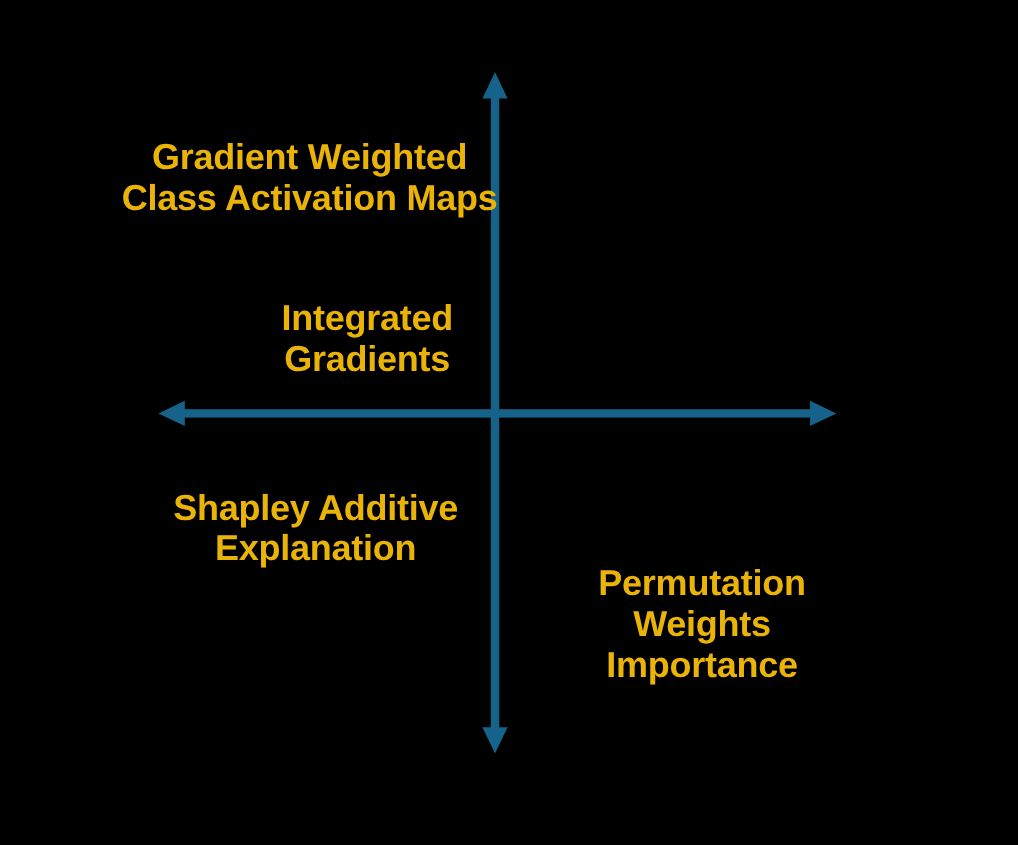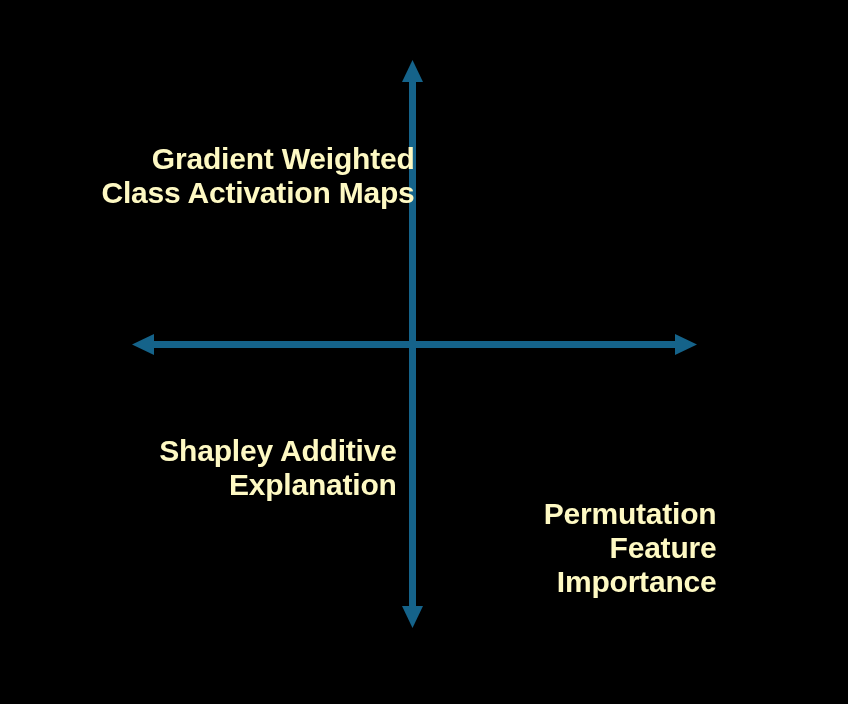--- a/index.html
+++ b/index.html
@@ -28,33 +28,32 @@
   }
 
   
   .quad-label {
     position: absolute;
     font-family: "Liberation Sans", "DejaVu Sans", sans-serif;
     font-weight: bold;
     font-size: 30px;
     line-height: 34px;
     letter-spacing: -0.2px;
-    text-align: right;
+    text-align: center;
     white-space: pre-line;
-    color: #fef9c3;
+    color: #eab308;
     transform: translate(-50%, -50%);
     user-select: none;
-    margin-top: 27px;
   }
 
   
   #label-gradcam       { left: 258px; top: 149px; }
   #label-nn-average    { left: 568px; top: 201px; }
   #label-integrated    { left: 306px; top: 283px; }
-  #label-shapley       { left: 278px; top: 441px; }
+  #label-shapley       { left: 263px; top: 441px; }
   #label-permutation   { left: 585px; top: 521px; }
 </style>
 </head>
 <body>
 
 <div id="canvas">
 
   <svg id="axes-layer" viewBox="0 0 848 704" width="848" height="704" aria-hidden="true">
 
     <rect x="409" y="75" width="7" height="539" fill="#15638A"></rect>
@@ -67,20 +66,22 @@
 
     <polygon points="132,344.5 154,334 154,355" fill="#15638A"></polygon>
 
     <polygon points="697,344.5 675,334 675,355" fill="#15638A"></polygon>
   </svg>
 
   <div class="quad-label" id="label-gradcam">Gradient Weighted
 Class Activation Maps</div>
 
 
+  <div class="quad-label" id="label-integrated">Integrated
+Gradients</div>
 
   <div class="quad-label" id="label-shapley">Shapley Additive
 Explanation</div>
 
   <div class="quad-label" id="label-permutation">Permutation
-Feature Importance</div>
+Weights Importance</div>
 
 </div>
 
 </body></html>

